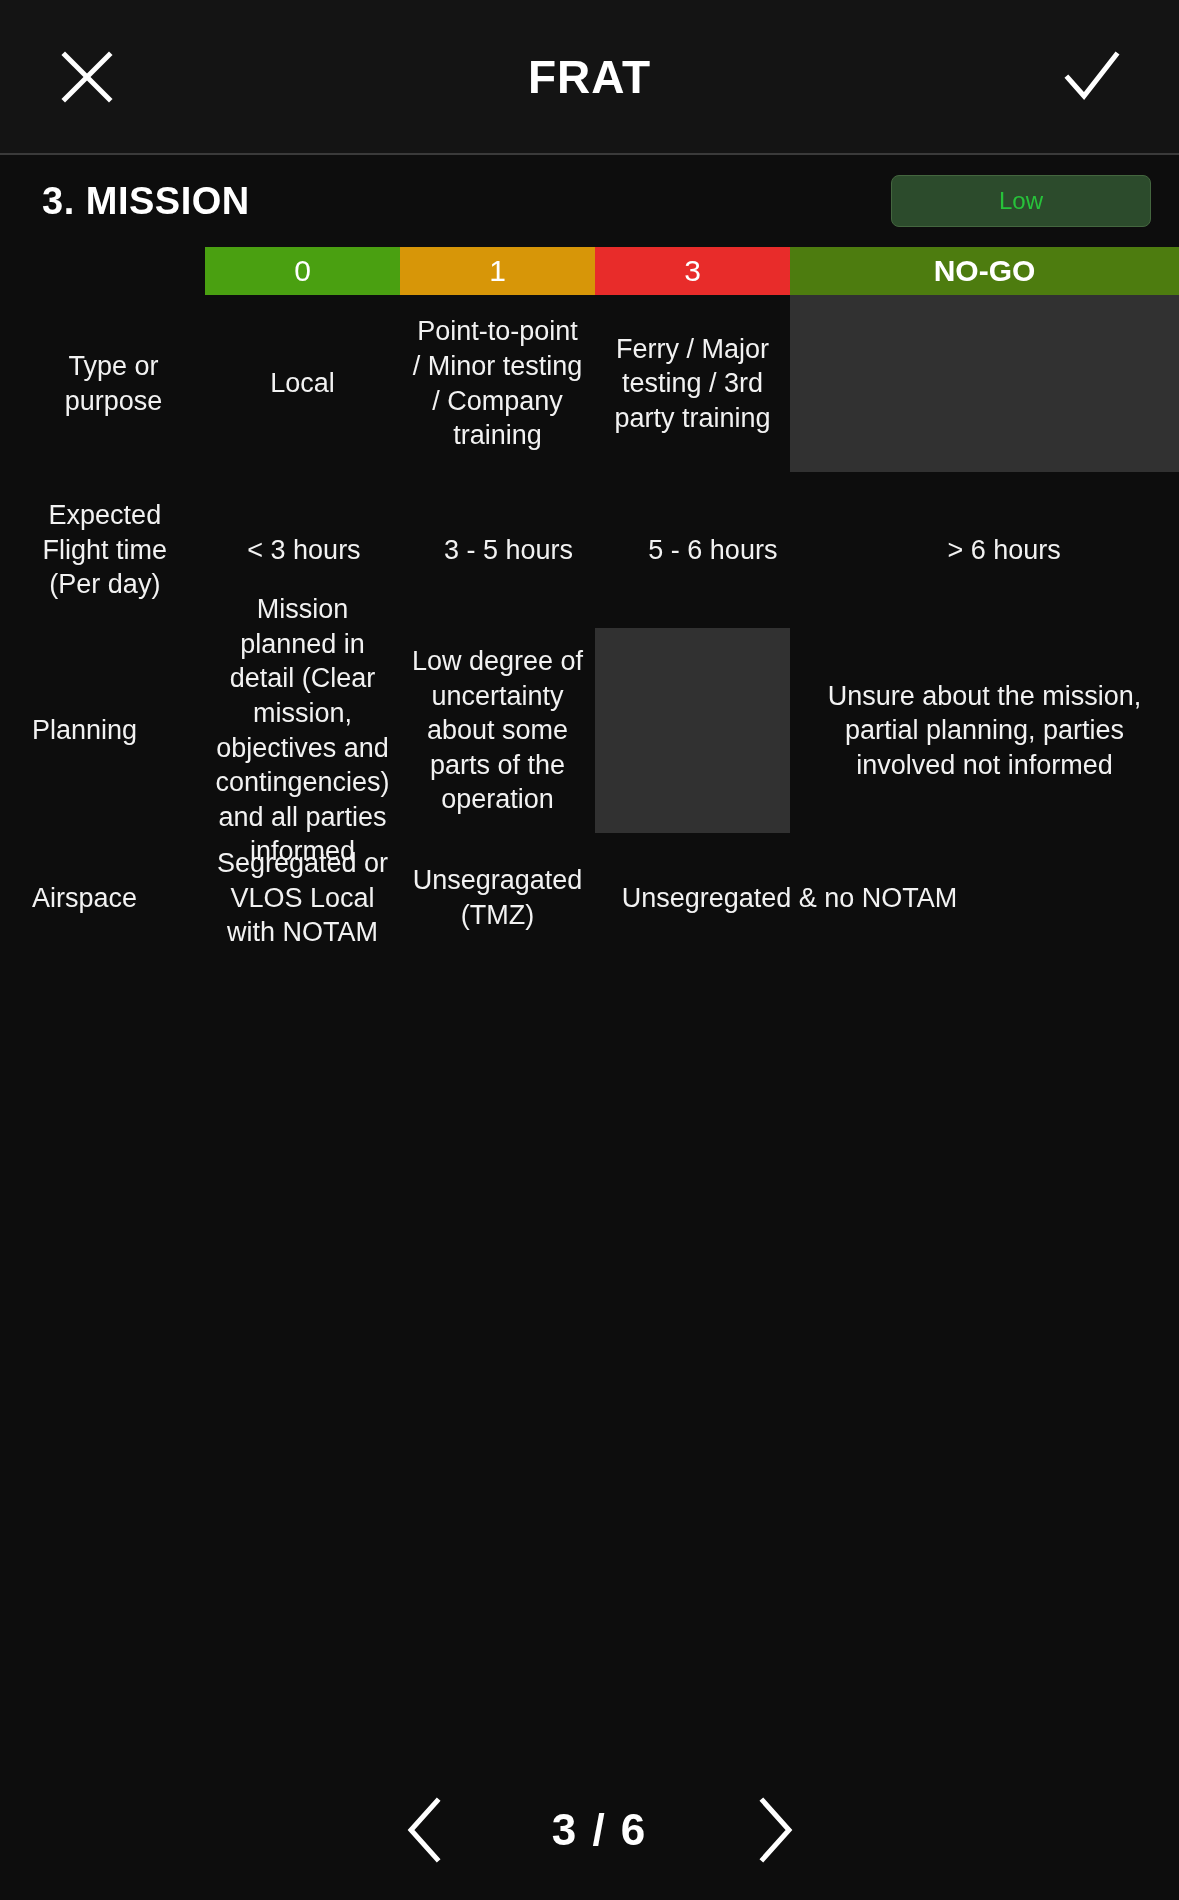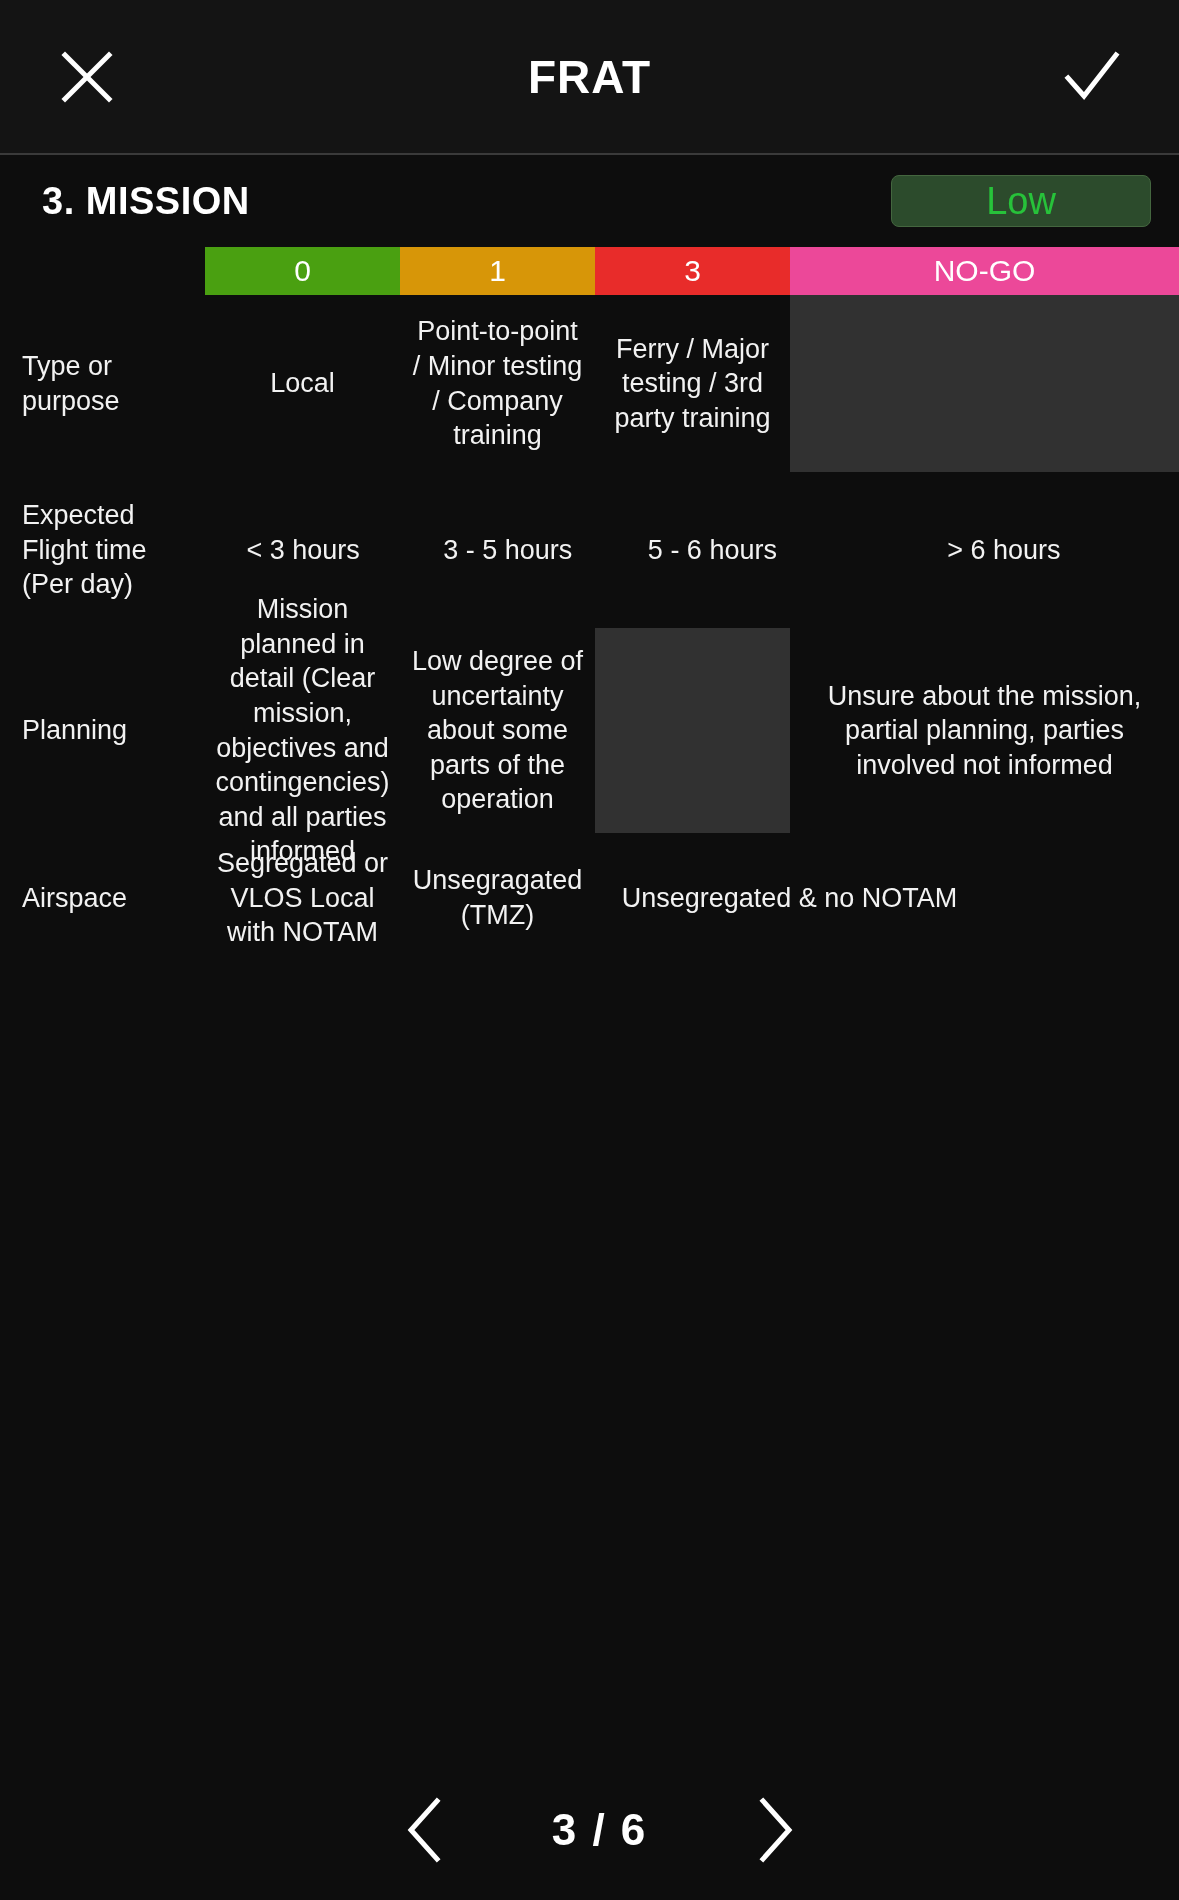--- a/index.html
+++ b/index.html
@@ -76,21 +76,21 @@
   }
   .risk-badge {
     width: 260px;
     height: 52px;
     border-radius: 8px;
     background: #2c4b2c;
     border: 1px solid #44663f;
     display: flex;
     align-items: center;
     justify-content: center;
-    font-size: 38px;
+    font-size: 24px;
     color: #27c23a;
     cursor: pointer;
   }
 
   
   .matrix {
     width: 1179px;
     background: #0d0d0d;
   }
   .row {
@@ -111,37 +111,37 @@
     justify-content: center;
     font-size: 30px;
     color: #ffffff;
     height: 48px;
     cursor: pointer;
   }
   .hdr-spacer { background: #0d0d0d; cursor: default; }
   .hdr-0  { background: #4aa011; }
   .hdr-1  { background: #d79608; }
   .hdr-3  { background: #e82c2a; }
-  .hdr-ng { background: #ec4899; }
+  .hdr-ng { background: #4d7c0f; font-weight: bold; }
   .cell {
     display: flex;
     align-items: center;
     justify-content: center;
     text-align: center;
     padding: 14px 10px;
     font-size: 27px;
     line-height: 1.28;
     color: #f2f2f2;
     font-weight: 300;
     cursor: pointer;
   }
   .cell.label {
     justify-content: flex-start;
-    text-align: left;
-    padding-left: 22px;
+    text-align: center;
+    padding-left: 32px;
     font-size: 27px;
     cursor: default;
   }
   .cell.selected { background: #313131; }
 
   
   .row-1 { height: 177px; }
   .row-2 { height: 156px; gap: 28px; }
   .row-3 { height: 205px; }
   .row-4 { height: 130px; }

